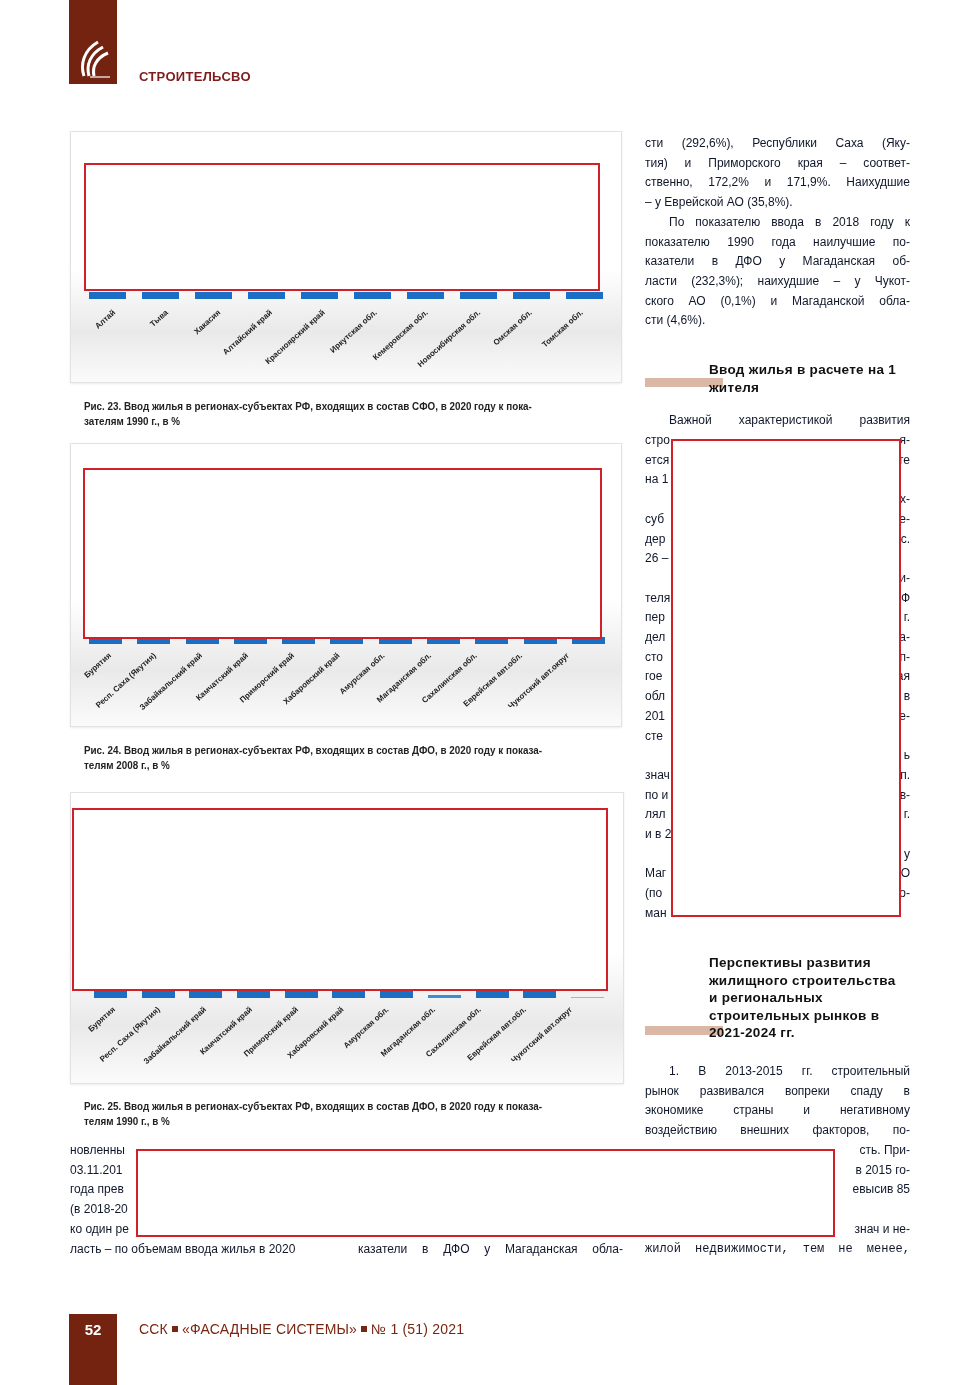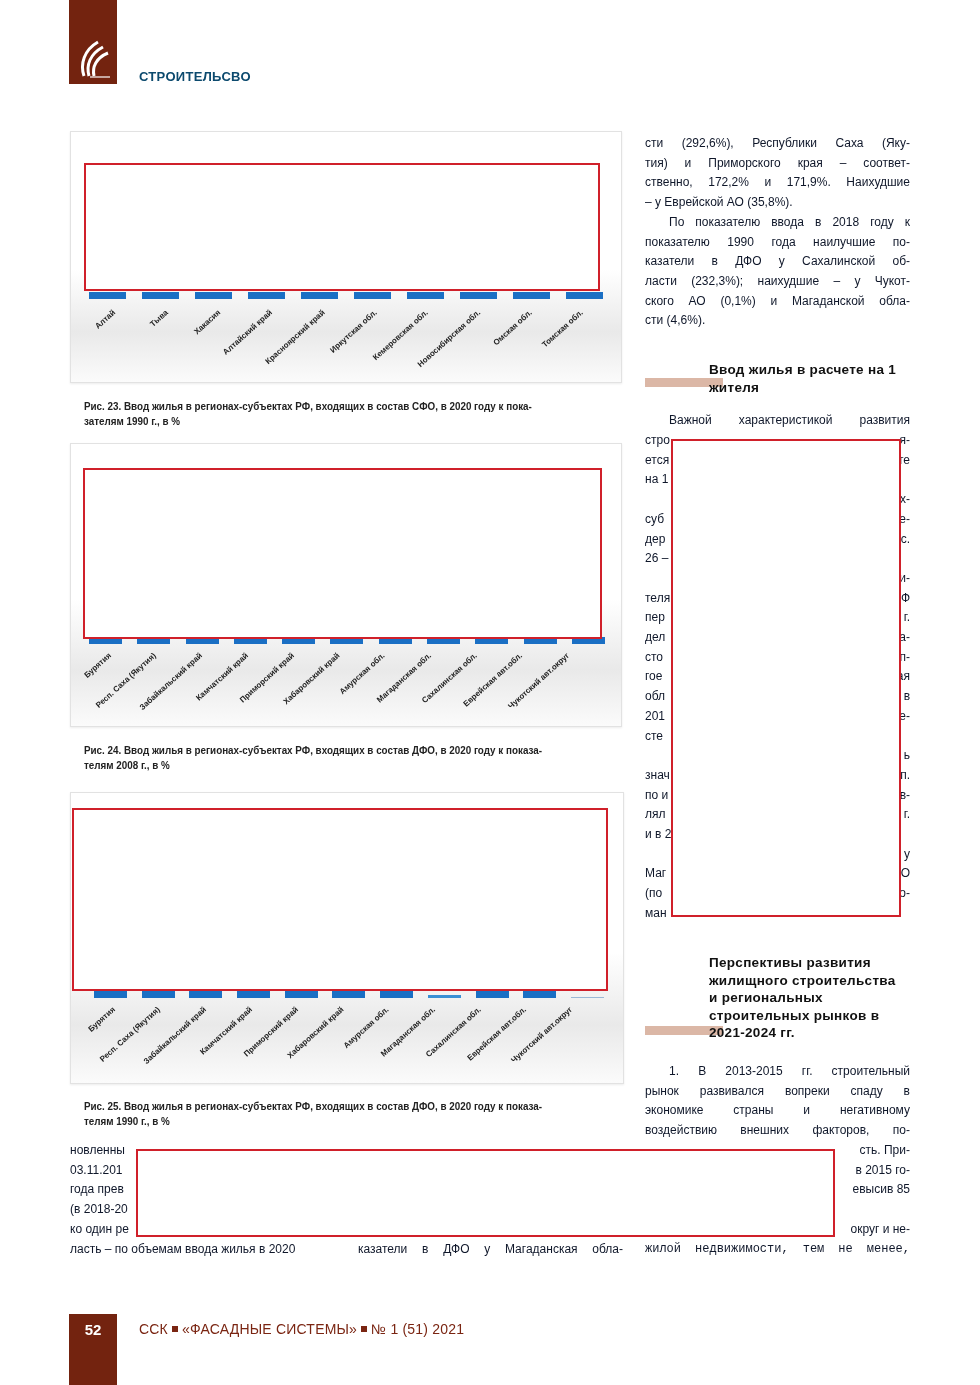--- a/index.html
+++ b/index.html
@@ -3,21 +3,21 @@
 <meta charset="utf-8">
 <style>
   html, body { margin:0; padding:0; }
   body { width:980px; height:1385px; position:relative; background:#ffffff; overflow:hidden;
          font-family:"Liberation Sans", sans-serif; color:#1a1a1a; }
   .abs { position:absolute; }
 
   
   .brand-bar { left:69px; top:0; width:48px; height:84px; background:#73230f; }
   .brand-logo { left:76px; top:36px; width:36px; height:44px; }
-  .section-title { left:139px; top:69px; font-weight:bold; font-size:13px; color:#0c4a6e; letter-spacing:0.3px; }
+  .section-title { left:139px; top:69px; font-weight:bold; font-size:13px; color:#7f1d1d; letter-spacing:0.3px; }
 
   
   .chart-panel { background:linear-gradient(#ffffff 0%, #ffffff 55%, #e9e9e9 80%, #fbfbfb 100%);
                  border:1px solid #e2e2e2; box-shadow:0 1px 2px rgba(0,0,0,0.08); }
   .redact { position:absolute; background:#ffffff; border:2px solid #d0202a; box-sizing:border-box; }
   .bars { position:absolute; display:flex; justify-content:space-between; }
   .bar { height:7px; background:#1a6fc4; }
   .bar.thin { height:3px; background:#3a8fd4; margin-top:4px; }
   .xlabels { position:absolute; }
   .xlabel { position:absolute; font-size:8px; font-weight:bold; color:#222; white-space:nowrap;
@@ -150,21 +150,21 @@
   <div>телям 1990 г., в %</div>
 </div>
 
 <div class="abs col-text" style="left:645px;top:134px;width:265px;">
   <p style="text-align-last:justify">сти (292,6%), Республики Саха (Яку-</p>
   <p style="text-align-last:justify">тия) и Приморского края – соответ-</p>
   <p style="text-align-last:justify">ственно, 172,2% и 171,9%. Наихудшие</p>
   <p>– у Еврейской АО (35,8%).</p>
   <p class="indent" style="text-align-last:justify">По показателю ввода в 2018 году к</p>
   <p style="text-align-last:justify">показателю 1990 года наилучшие по-</p>
-  <p style="text-align-last:justify">казатели в ДФО у Сахалинской об-</p>
+  <p style="text-align-last:justify">казатели в ДФО у Магаданская об-</p>
   <p style="text-align-last:justify">ласти (232,3%); наихудшие – у Чукот-</p>
   <p style="text-align-last:justify">ского АО (0,1%) и Магаданской обла-</p>
   <p>сти (4,6%).</p>
 </div>
 
 <div class="abs heading-accent" style="left:645px;top:378px;width:78px;"></div>
 <div class="abs heading" style="left:669px;top:361px;width:250px;">
   <div>Ввод жилья в расчете на 1</div>
   <div>жителя</div>
 </div>
@@ -241,21 +241,21 @@
   <p class="indent" style="text-align-last:justify">1. В 2013-2015 гг. строительный</p>
   <p style="text-align-last:justify">рынок развивался вопреки спаду в</p>
   <p style="text-align-last:justify">экономике страны и негативному</p>
   <p style="text-align-last:justify">воздействию внешних факторов, по-</p>
 </div>
 <div class="abs col-text" style="left:760px;top:1141px;width:150px;">
   <p style="text-align:right">сть. При-</p>
   <p style="text-align:right">в 2015 го-</p>
   <p style="text-align:right">евысив 85</p>
   <p style="text-align:left">произошло</p>
-  <p style="text-align:right">округ и не-</p>
+  <p style="text-align:right">знач и не-</p>
 </div>
 <div class="abs col-text" style="left:645px;top:1240px;width:265px;font-family:Liberation Mono, monospace;">
   <p style="text-align-last:justify">жилой недвижимости, тем не менее,</p>
 </div>
 
 <div class="abs col-text" style="left:70px;top:1141px;width:80px;">
   <p>новленны</p>
   <p>03.11.201</p>
   <p>года прев</p>
   <p>(в 2018-20</p>

